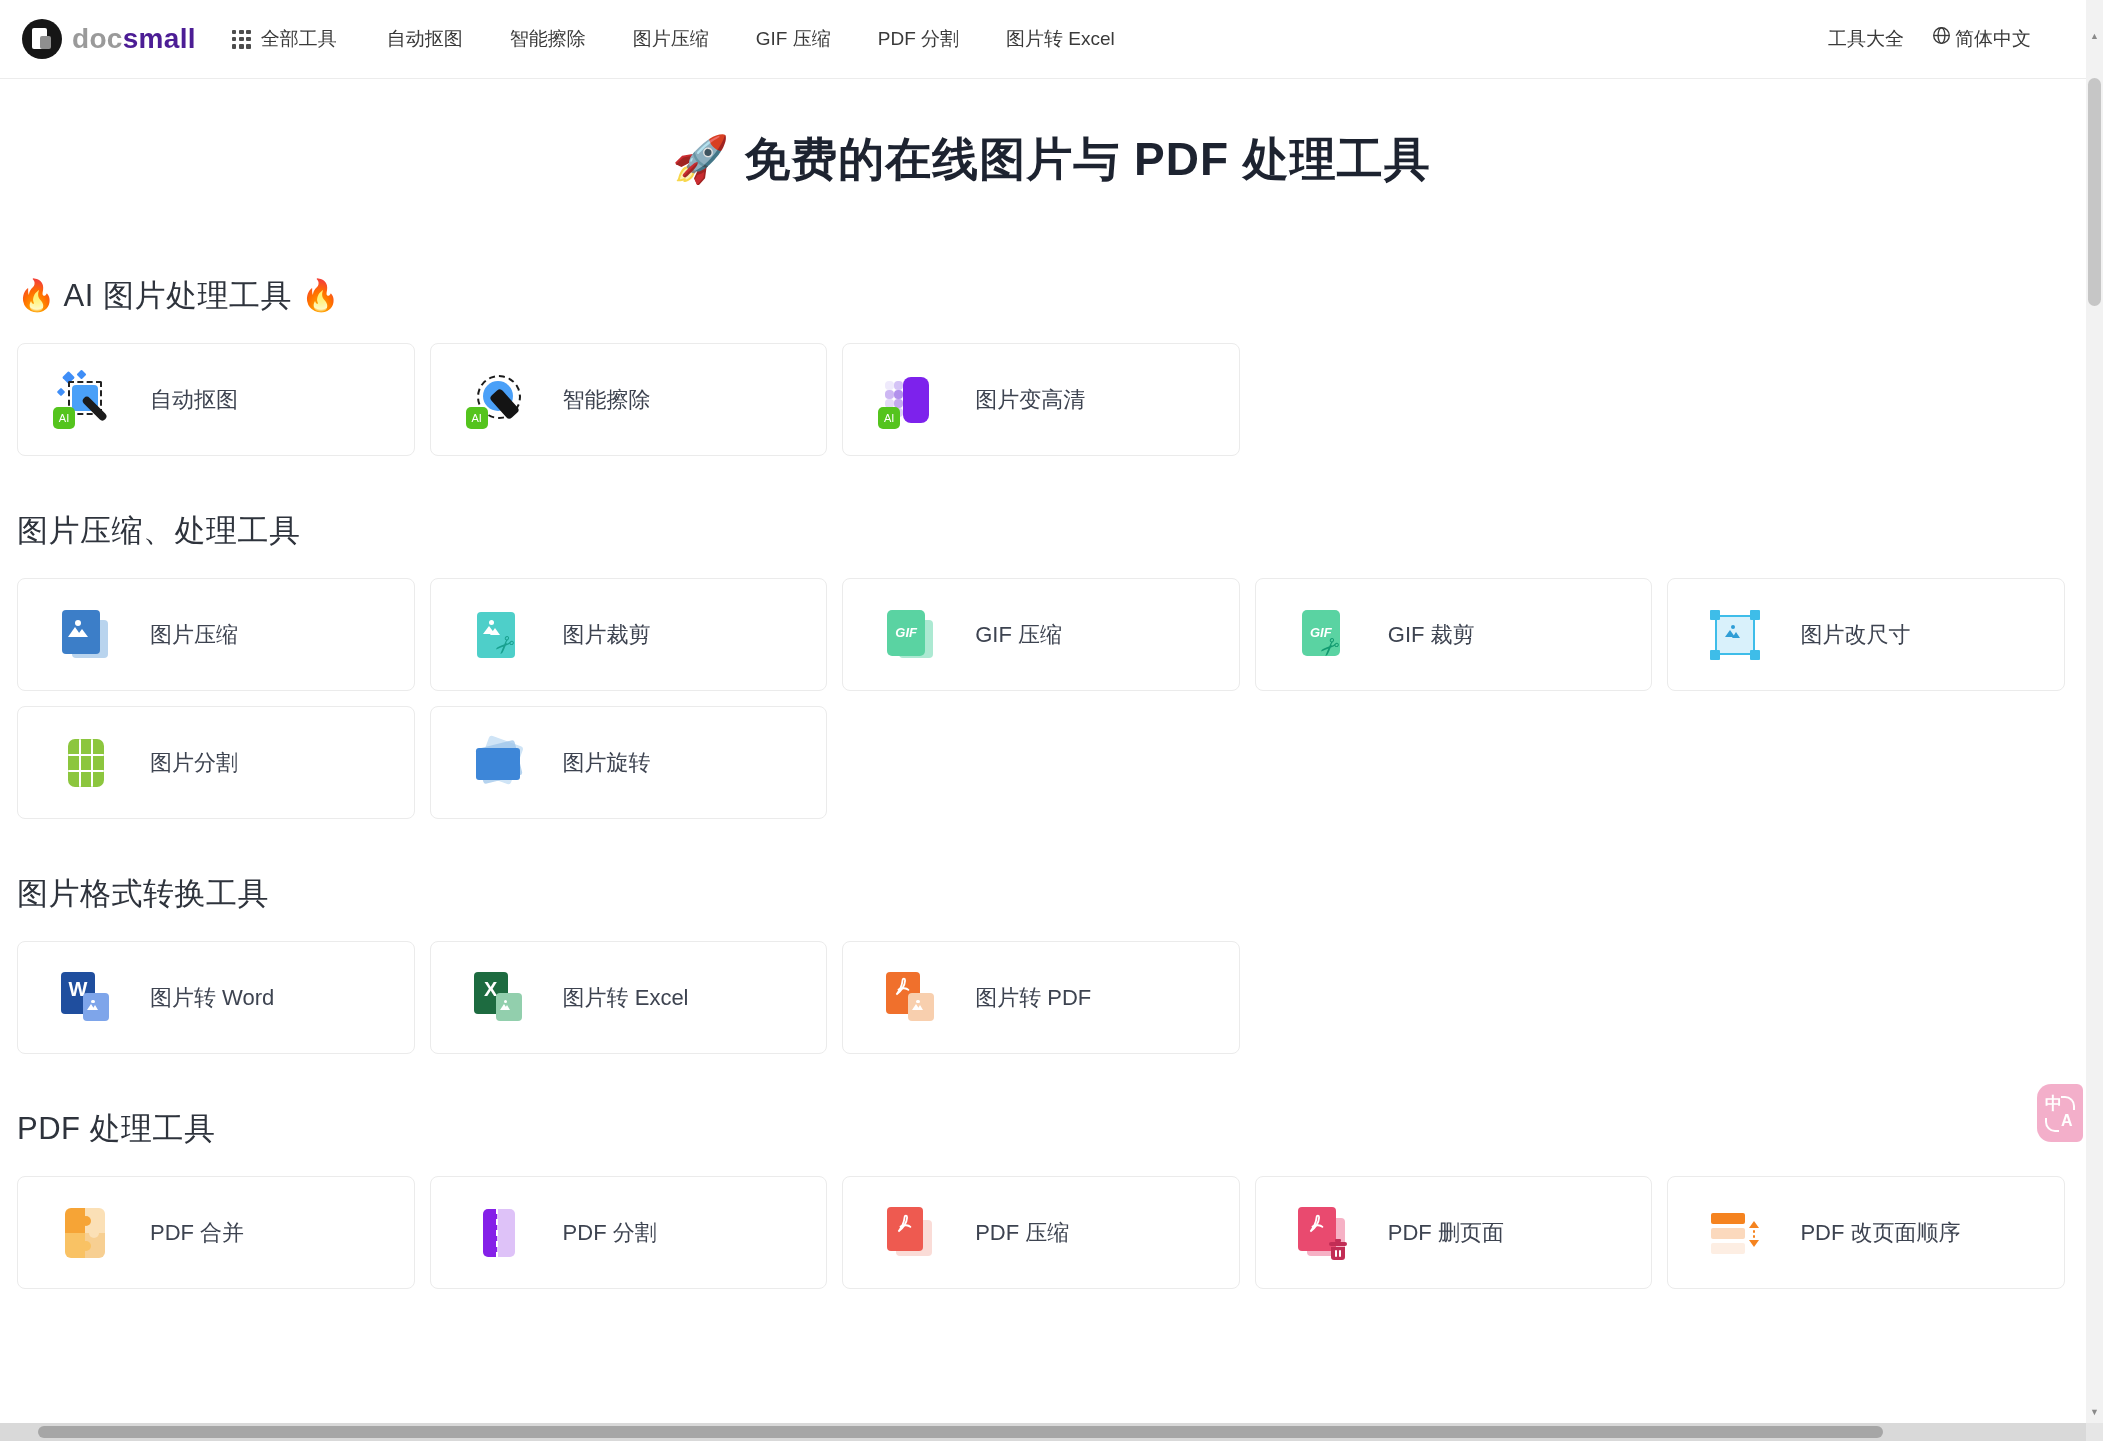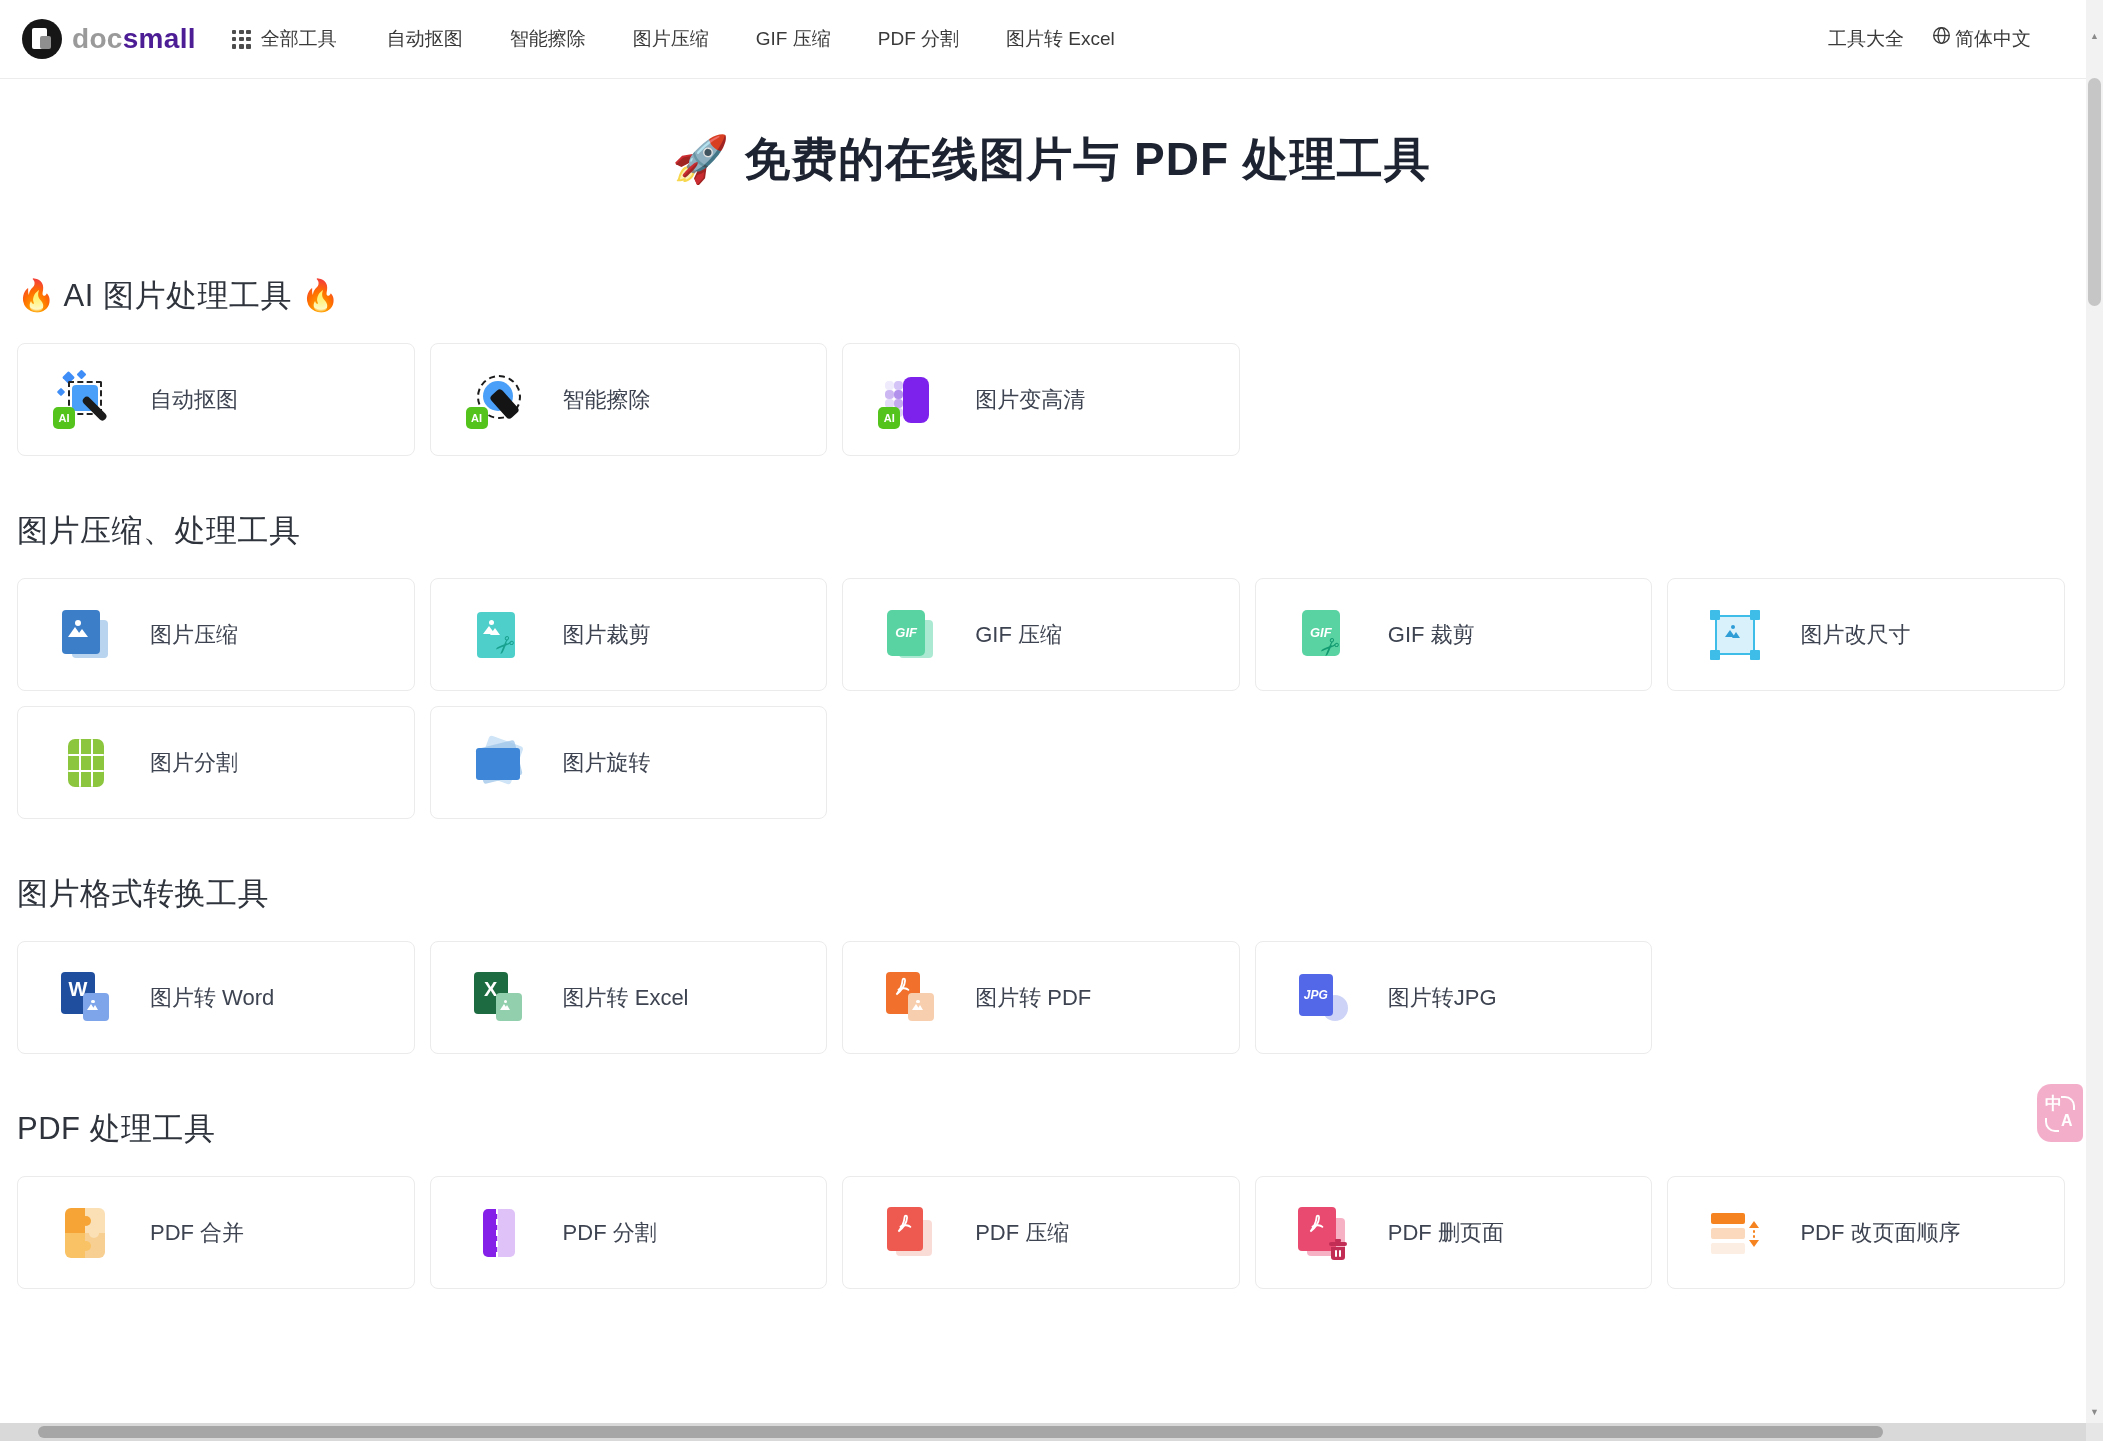--- a/index.html
+++ b/index.html
@@ -33,21 +33,21 @@
   .section:first-of-type .section-title{margin-top:84px}
   .card-grid{display:grid;grid-template-columns:repeat(5,1fr);gap:15px}
   .card{height:111px;border:1px solid #ebebeb;border-radius:8px;background:#fff;
     display:flex;align-items:center;padding-left:38px;cursor:pointer}
   .card .ic{margin-right:36px}
   .card-label{font-size:22px;color:#3d4350;white-space:nowrap}
   
   .ic{position:relative;width:58px;height:58px;flex:none}
   .ic *{position:absolute;box-sizing:border-box}
   .ai-badge{left:-3px;top:36px;width:22px;height:22px;background:#54c41d;border-radius:5px;
-    color:#fff;font-size:11px;font-weight:700;display:flex;align-items:center;justify-content:center;z-index:3}
+    color:#fff;font-size:11px;font-weight:400;display:flex;align-items:center;justify-content:center;z-index:3}
   
   .translate-btn{position:absolute;right:20px;top:1084px;width:46px;height:58px;
     background:#f3a9c6;border-radius:14px 6px 6px 14px;cursor:pointer;z-index:5;opacity:.92}
   .translate-btn span{position:absolute;color:#fff;font-weight:700}
   .tr-zh{left:8px;top:8px;font-size:17px}
   .tr-en{left:24px;top:28px;font-size:16px}
   .tr-arc1{left:24px;top:12px;width:12px;height:12px;border:2px solid #fff;border-left:none;border-bottom:none;border-radius:0 10px 0 0;position:absolute}
   .tr-arc2{left:8px;top:34px;width:12px;height:12px;border:2px solid #fff;border-right:none;border-top:none;border-radius:0 0 0 10px;position:absolute}
   
   .vscroll{position:absolute;top:0;right:0;width:17px;height:1423px;background:#f2f2f2;z-index:6}
@@ -252,28 +252,20 @@
               <path d="M6.5 19.5 C10 15 12.2 9.5 12.6 5.2 C12.8 3 15.2 3.2 15.1 5.6 C14.9 10.5 11 16.5 6.5 19.5 Z" fill="none" stroke="#fff" stroke-width="1.8" stroke-linecap="round"></path>
               <path d="M8.5 14.6 C12 12.6 16.5 12.9 18.4 14.9" fill="none" stroke="#fff" stroke-width="1.8" stroke-linecap="round"></path>
             </svg>
             <div style="left:27px;top:24px;width:26px;height:28px;background:#f8cfae;border-radius:4px;"></div>
             <div style="left:35.2px;top:31px;width:3.5px;height:3.5px;background:#fff;border-radius:50%;"></div>
             <div style="left:31px;top:35.2px;width:0;height:0;border-left:4.199999999999999px solid transparent;border-right:4.199999999999999px solid transparent;border-bottom:6px solid #fff"></div>
             <div style="left:35.9px;top:36.6px;width:0;height:0;border-left:3.5px solid transparent;border-right:3.5px solid transparent;border-bottom:5px solid #fff"></div>
           </span>
           <span class="card-label">图片转 PDF</span>
         </div>
-        <div class="card">
-          <span class="ic">
-            <div style="left:28px;top:26px;width:26px;height:26px;background:#ccd3f6;border-radius:50%;"></div>
-            <div style="left:5px;top:5px;width:34px;height:42px;background:#5368e9;border-radius:4px;"></div>
-            <div style="left:5px;top:5px;width:34px;height:42px;display:flex;align-items:center;justify-content:center;color:#fff;font-weight:700;font-style:italic;font-size:12px;">JPG</div>
-          </span>
-          <span class="card-label">图片转JPG</span>
-        </div>
       </div>
     </div>
     <div class="section">
       <div class="section-title">PDF 处理工具</div>
       <div class="card-grid">
         <div class="card">
           <span class="ic">
             <div style="left:9px;top:4px;width:40px;height:50px;border-radius:6px;overflow:hidden">
               <div style="left:0px;top:0px;width:20px;height:25px;background:#f6a436;border-radius:0px;"></div>
               <div style="left:20px;top:0px;width:20px;height:25px;background:#fbe0b6;border-radius:0px;"></div>

